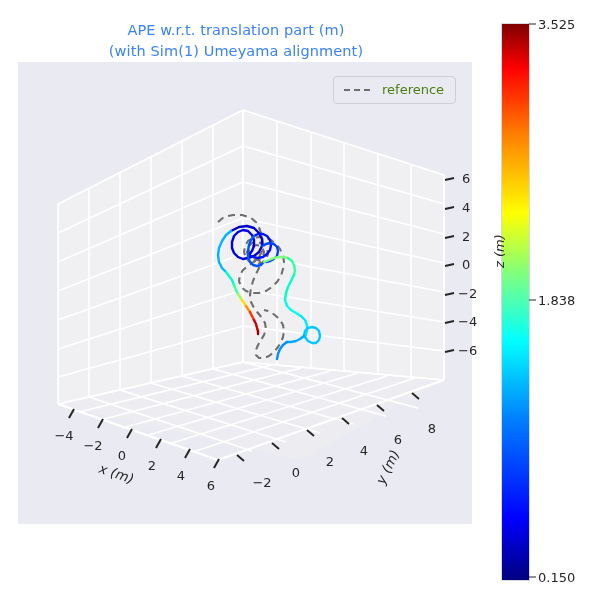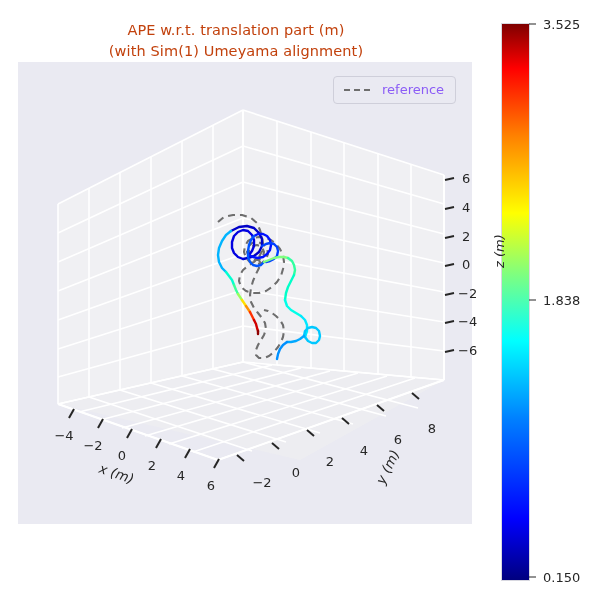--- a/index.html
+++ b/index.html
@@ -1,40 +1,40 @@
 <!DOCTYPE html>
 <html><head>
 <meta charset="utf-8">
 <style>
   html,body{margin:0;padding:0;background:#ffffff;}
   body{width:600px;height:600px;overflow:hidden;
        font-family:"DejaVu Sans","Liberation Sans",sans-serif;}
   #figure{position:relative;width:600px;height:600px;background:#ffffff;}
 
   #title-block{position:absolute;left:0;top:20px;width:472px;text-align:center;
-               font-size:14.5px;color:#c2410c;line-height:1.45;letter-spacing:.1px;}
+               font-size:14.5px;color:#3b82f6;line-height:1.45;letter-spacing:.1px;}
   #title-block div{white-space:nowrap;}
 
   #axes-bg{position:absolute;left:18px;top:62px;width:454px;height:462px;
            background:#eaeaf2;}
 
   #plot-svg{position:absolute;left:0;top:0;width:600px;height:600px;}
 
   #legend-box{position:absolute;left:333px;top:76px;
               background:#eaeaf2;border:1px solid #cfcfda;border-radius:4px;
               padding:5px 11px 6px 9px;display:flex;align-items:center;gap:9px;}
   #legend-dash{display:block;}
-  #legend-label{font-size:13px;color:#8b5cf6;}
+  #legend-label{font-size:13px;color:#4d7c0f;}
 
   #cbar{position:absolute;left:501px;top:23px;width:27px;height:556px;
         background:linear-gradient(to top,
           #00007f 0%, #0000ff 11%, #0080ff 29%, #00ffff 43%,
           #7fff7f 55%, #ffff00 66%, #ff8000 80%, #ff0000 92%, #7f0000 100%);
         border:1px solid #d8d8e0;}
-  .cbar-tick{position:absolute;left:529px;display:flex;align-items:center;gap:7px;
+  .cbar-tick{position:absolute;left:529px;display:flex;align-items:center;gap:2px;
              font-size:13px;color:#262626;transform:translateY(-50%);white-space:nowrap;}
   .cbar-tick .dash{display:inline-block;width:7px;height:1.4px;background:#262626;}
   #cbar-axis-label{position:absolute;left:492px;top:268px;font-size:13px;color:#262626;
                    transform:rotate(-90deg);transform-origin:left top;
                    white-space:nowrap;overflow:hidden;width:34px;
                    font-style:italic;}
   .tlabel{font-size:13px;fill:#262626;}
   .tlabel-italic{font-size:13.5px;fill:#262626;font-style:italic;}
 </style>
 </head>

